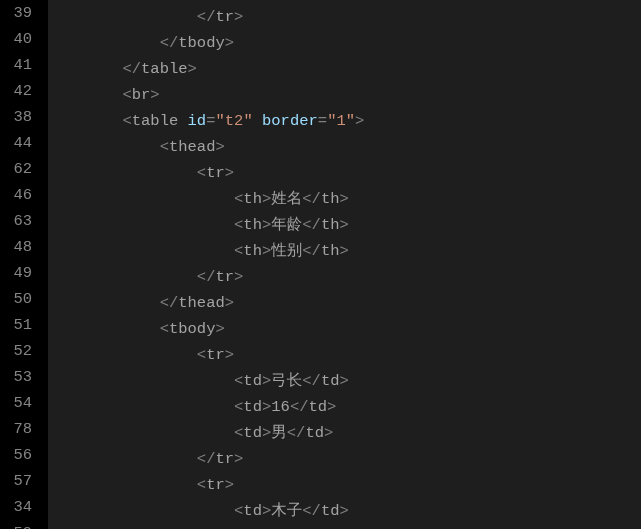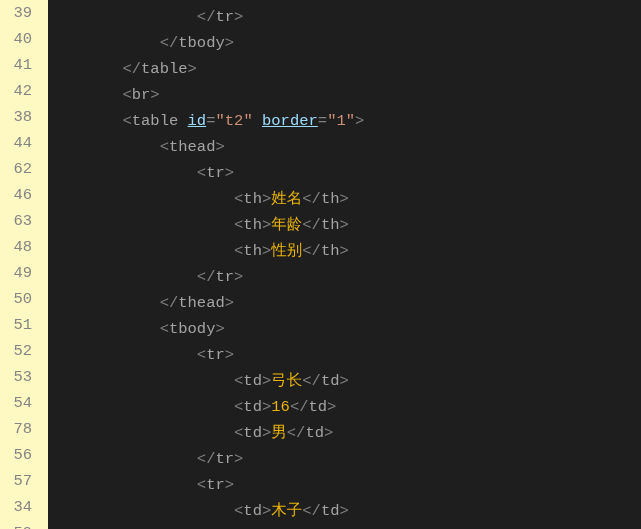--- a/index.html
+++ b/index.html
@@ -12,41 +12,41 @@
     width: 641px;
     height: 529px;
     overflow: hidden;
   }
   .editor {
     display: flex;
     height: 100%;
   }
   .gutter {
     width: 48px;
-    background: #fef9c3;
+    background: #000000;
     color: #858585;
     text-align: right;
     padding-right: 16px;
     padding-top: 0px;
     user-select: none;
     flex-shrink: 0;
   }
   .gutter .ln { height: 26px; }
   .code {
     flex: 1;
     padding-top: 0px;
     white-space: pre;
     position: relative;
   }
   .code .line { height: 26px; }
   .p  { color: #808080; }   
   .tn { color: #a3a3a3; }   
-  .an { color: #9cdcfe; text-decoration: underline; }   
+  .an { color: #9cdcfe; }   
   .av { color: #ce9178; }   
-  .tx { color: #eab308; font-family: Liberation Mono, monospace; }   
+  .tx { color: #a3a3a3; font-family: Liberation Mono, monospace; }   
   .ind { display:inline-block; }
 </style>
 </head>
 <body>
 
 <div class="editor">
   <div class="gutter" id="gutter">
       <div class="ln">39</div>
       <div class="ln">40</div>
       <div class="ln">41</div>

